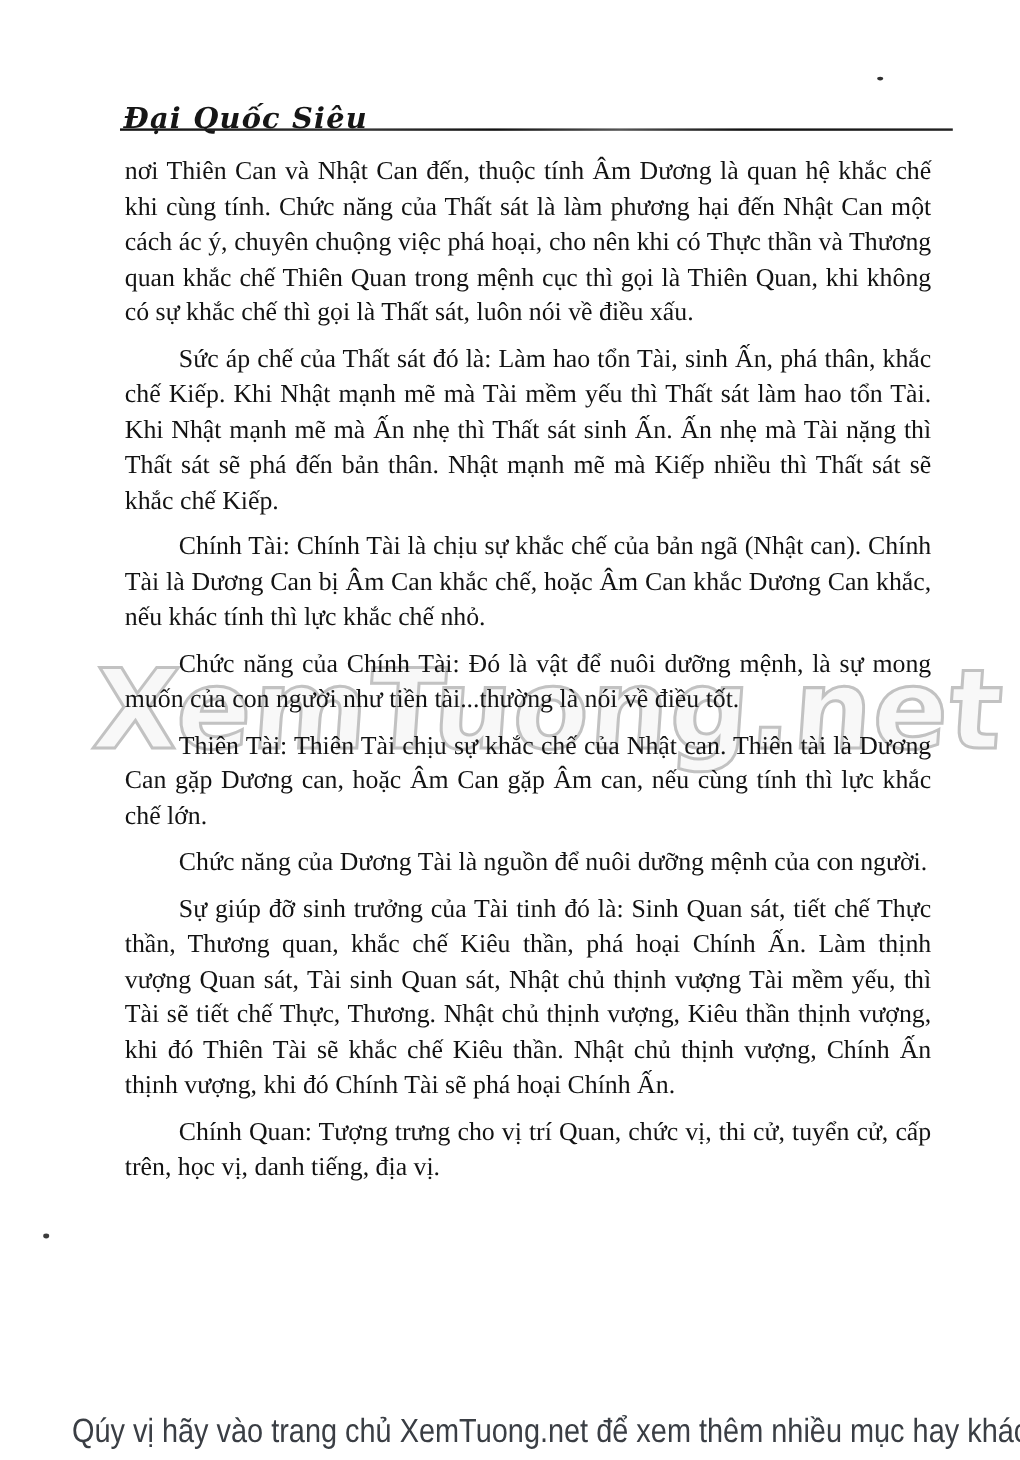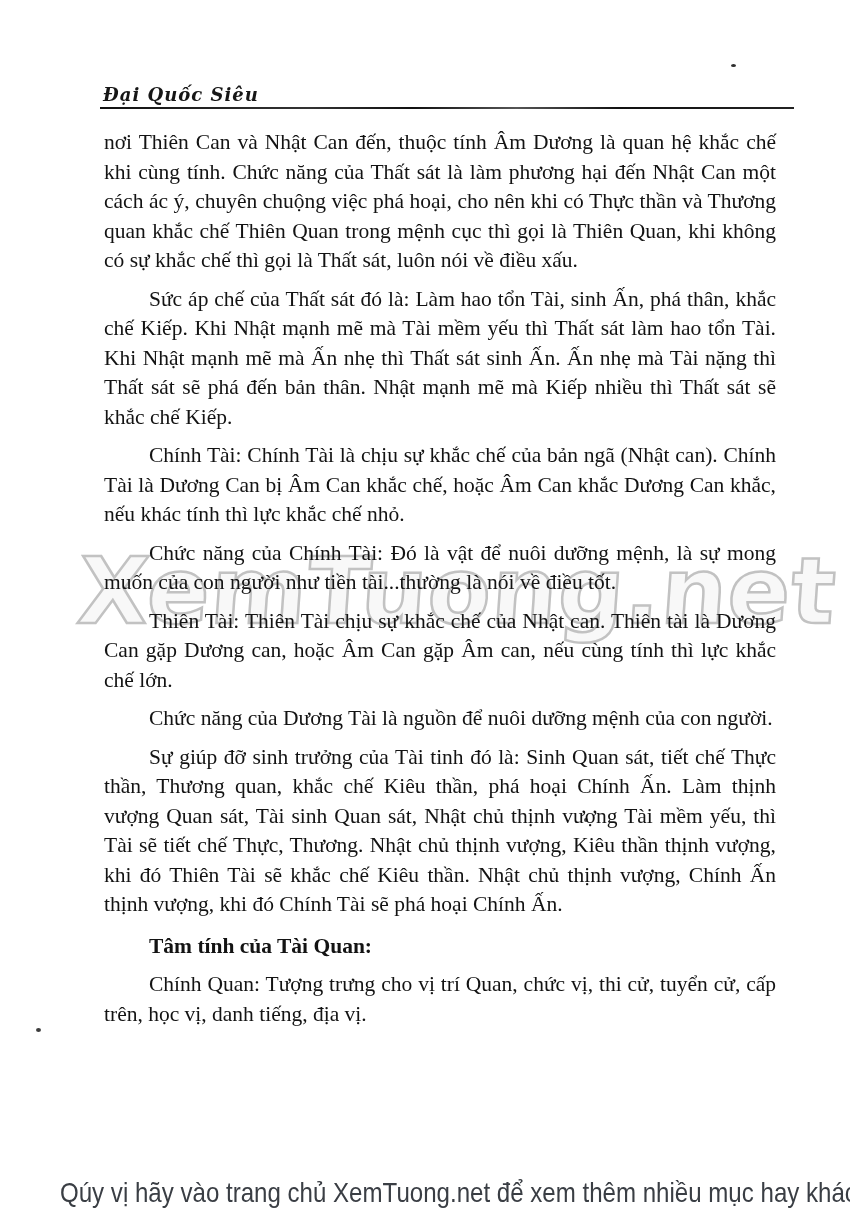--- a/index.html
+++ b/index.html
@@ -10,21 +10,21 @@
     background:#ffffff;
     font-family:"Liberation Serif", serif;
     overflow:hidden;
   }
 
   
   .running-title {
     position:absolute; left:103px; top:84px;
     font-family:"DejaVu Serif", serif;
     font-style:italic; font-weight:bold;
-    font-size:18px; color:#161616;
+    font-size:24px; color:#161616;
     letter-spacing:1px;
   }
   .header-rule {
     position:absolute; left:100px; top:107px;
     width:694px; height:2px;
     background:linear-gradient(90deg,#111 0%,#333 30%,#111 45%,#555 60%,#111 75%,#222 100%);
   }
   .top-right-dot {
     position:absolute; left:731px; top:64px;
     width:5px; height:3px; background:#2e2e2e; border-radius:50%;
@@ -98,21 +98,20 @@
   <div class="watermark">XemTuong.net</div>
 
   <div class="body-text">
     <p>nơi Thiên Can và Nhật Can đến, thuộc tính Âm Dương là quan hệ khắc chế khi cùng tính. Chức năng của Thất sát là làm phương hại đến Nhật Can một cách ác ý, chuyên chuộng việc phá hoại, cho nên khi có Thực thần và Thương quan khắc chế Thiên Quan trong mệnh cục thì gọi là Thiên Quan, khi không có sự khắc chế thì gọi là Thất sát, luôn nói về điều xấu.</p>
     <p class="indent">Sức áp chế của Thất sát đó là: Làm hao tổn Tài, sinh Ấn, phá thân, khắc chế Kiếp. Khi Nhật mạnh mẽ mà Tài mềm yếu thì Thất sát làm hao tổn Tài. Khi Nhật mạnh mẽ mà Ấn nhẹ thì Thất sát sinh Ấn. Ấn nhẹ mà Tài nặng thì Thất sát sẽ phá đến bản thân. Nhật mạnh mẽ mà Kiếp nhiều thì Thất sát sẽ khắc chế Kiếp.</p>
     <p class="indent">Chính Tài: Chính Tài là chịu sự khắc chế của bản ngã (Nhật can). Chính Tài là Dương Can bị Âm Can khắc chế, hoặc Âm Can khắc Dương Can khắc, nếu khác tính thì lực khắc chế nhỏ.</p>
     <p class="indent">Chức năng của Chính Tài: Đó là vật để nuôi dưỡng mệnh, là sự mong muốn của con người như tiền tài...thường là nói về điều tốt.</p>
     <p class="indent">Thiên Tài: Thiên Tài chịu sự khắc chế của Nhật can. Thiên tài là Dương Can gặp Dương can, hoặc Âm Can gặp Âm can, nếu cùng tính thì lực khắc chế lớn.</p>
     <p class="indent">Chức năng của Dương Tài là nguồn để nuôi dưỡng mệnh của con người.</p>
     <p class="indent">Sự giúp đỡ sinh trưởng của Tài tinh đó là: Sinh Quan sát, tiết chế Thực thần, Thương quan, khắc chế Kiêu thần, phá hoại Chính Ấn. Làm thịnh vượng Quan sát, Tài sinh Quan sát, Nhật chủ thịnh vượng Tài mềm yếu, thì Tài sẽ tiết chế Thực, Thương. Nhật chủ thịnh vượng, Kiêu thần thịnh vượng, khi đó Thiên Tài sẽ khắc chế Kiêu thần. Nhật chủ thịnh vượng, Chính Ấn thịnh vượng, khi đó Chính Tài sẽ phá hoại Chính Ấn.</p>
-    <h3>Tâm tính của Tài Quan:</h3>
     <p class="indent">Chính Quan: Tượng trưng cho vị trí Quan, chức vị, thi cử, tuyển cử, cấp trên, học vị, danh tiếng, địa vị.</p>
   </div>
 
   <div class="speck-mid"></div>
   <div class="speck-left"></div>
 
   <div class="footer-line"><span>Qúy vị hãy vào trang chủ </span><span>XemTuong.net</span><span> để xem thêm nhiều mục hay khác</span></div>
   <div class="page-number">26</div>
 
 </div>

